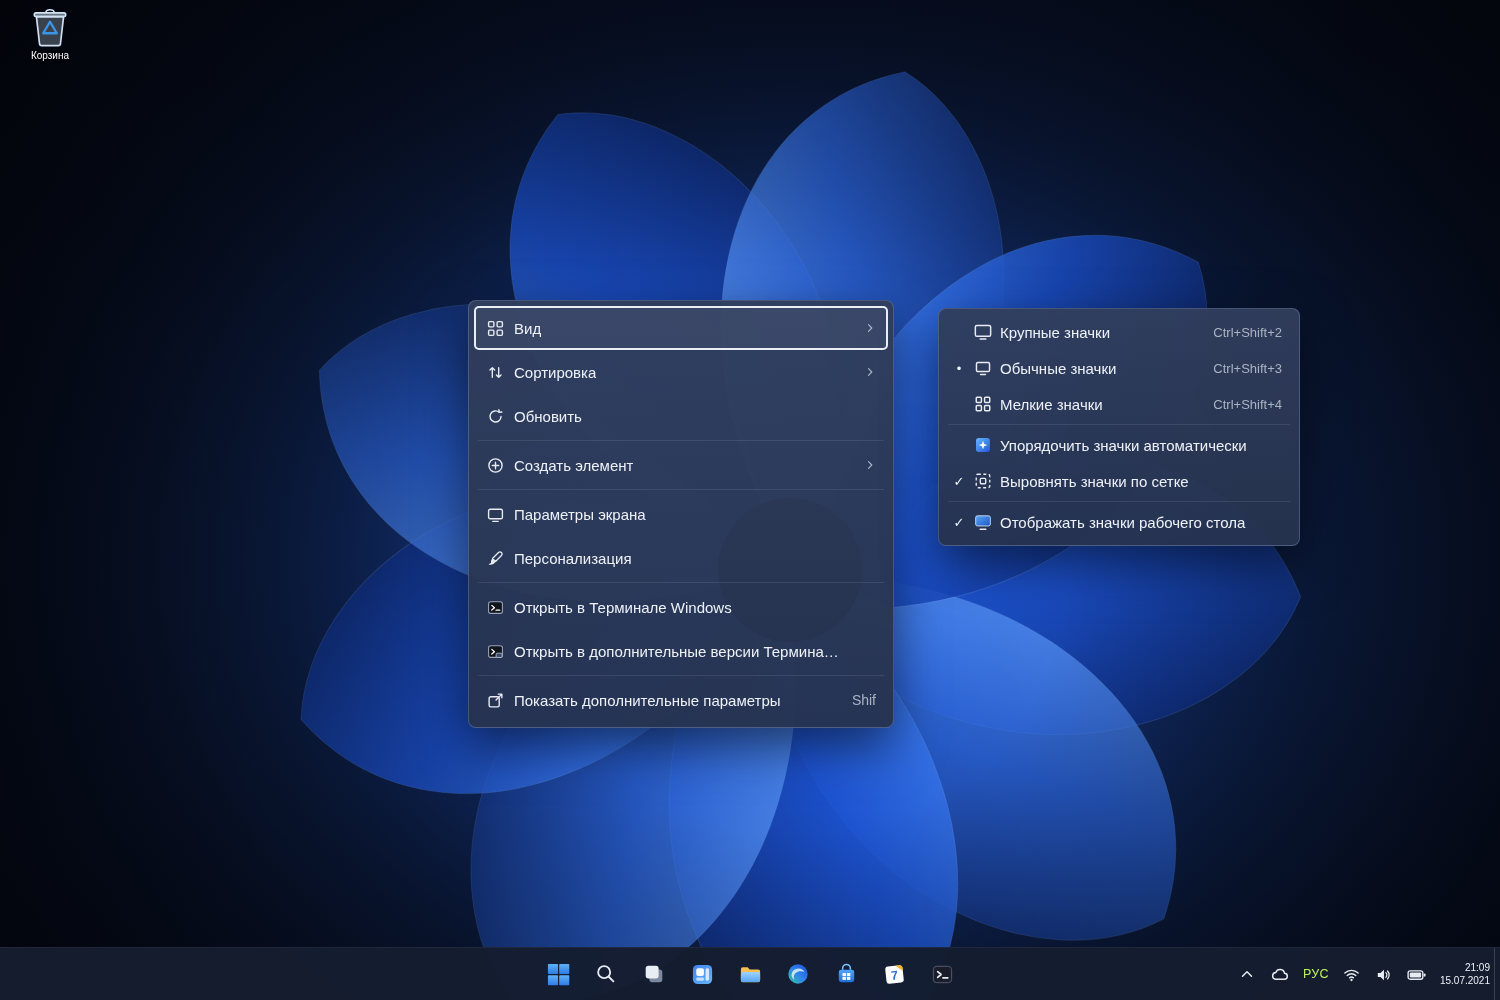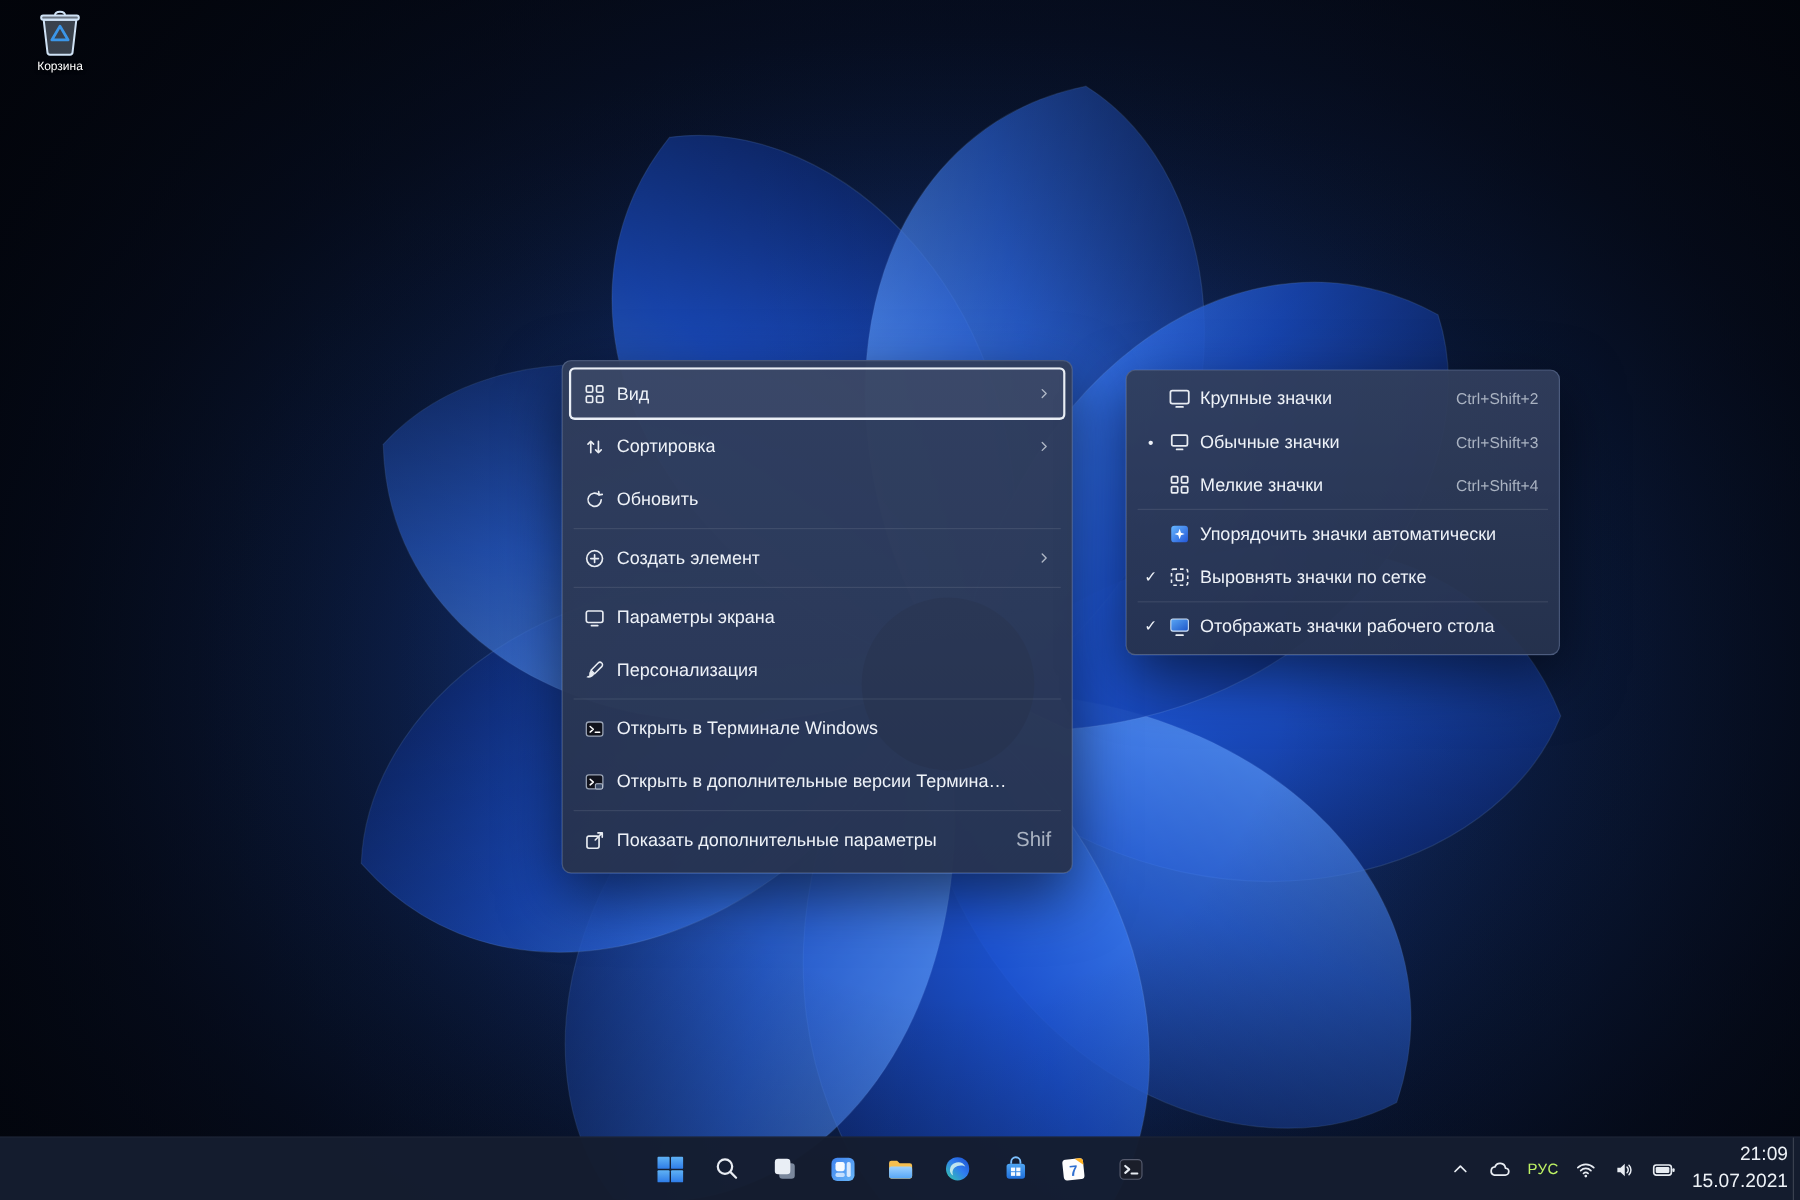--- a/index.html
+++ b/index.html
@@ -26,40 +26,40 @@
     box-shadow:0 18px 50px rgba(0,0,0,.55);}
   .context-menu{left:468px;top:300px;width:426px}
   .view-submenu{left:938px;top:308px;width:362px}
 
   .cm-item{display:flex;align-items:center;height:44px;padding:0 12px;gap:10px;border-radius:5px;
     font-size:15px;white-space:nowrap}
   .cm-item.focused{box-shadow:inset 0 0 0 2px #e9eef5;background:rgba(255,255,255,.05)}
   .cm-icon{flex:0 0 18px;width:18px;height:18px;display:flex;align-items:center;justify-content:center}
   .cm-label{overflow:hidden;text-overflow:ellipsis}
   .cm-chevron{margin-left:auto;display:flex;opacity:.85}
-  .cm-shortcut{margin-left:auto;color:#aab3c2;font-size:17px}
+  .cm-shortcut{margin-left:auto;color:#aab3c2;font-size:14px}
   .cm-sep,.sm-sep{height:1px;background:rgba(255,255,255,.09);margin:2px 4px}
 
   .sm-item{display:flex;align-items:center;height:36px;padding:0 12px 0 4px;border-radius:5px;
     font-size:15px;white-space:nowrap}
   .sm-marker{flex:0 0 22px;text-align:center;font-size:13px;color:#eef2f8}
   .sm-icon{flex:0 0 26px;display:flex;justify-content:center}
   .sm-label{margin-left:4px}
   .sm-shortcut{margin-left:auto;color:#aab3c2;font-size:13px}
 
   
   .taskbar{position:absolute;left:0;right:0;bottom:0;height:52px;
     background:rgba(21,29,47,.97);border-top:1px solid rgba(255,255,255,.05)}
   .tb-center{position:absolute;left:50%;top:0;height:100%;transform:translateX(-50%);
     display:flex;align-items:center;gap:4px}
   .tb-btn{width:44px;height:44px;border-radius:7px;display:flex;align-items:center;justify-content:center;cursor:default}
   .tray{position:absolute;right:10px;top:0;height:100%;display:flex;align-items:center;gap:13px}
   .tray-item{display:flex;align-items:center;justify-content:center;color:#bef264;cursor:default}
   .tray-lang{font-size:12.5px;letter-spacing:.3px}
-  .tray-clock{text-align:right;font-size:16px;line-height:1.35;color:#eef2f7}
+  .tray-clock{text-align:right;font-size:10px;line-height:1.35;color:#eef2f7}
   .show-desktop{position:absolute;right:0;top:0;bottom:0;width:5px;border-left:1px solid rgba(255,255,255,.16)}
 </style>
 </head>
 <body>
 
 <div class="screen">
 
   <div class="wallpaper">
     <svg class="bloom" viewBox="0 0 1500 1000">
       <defs>

